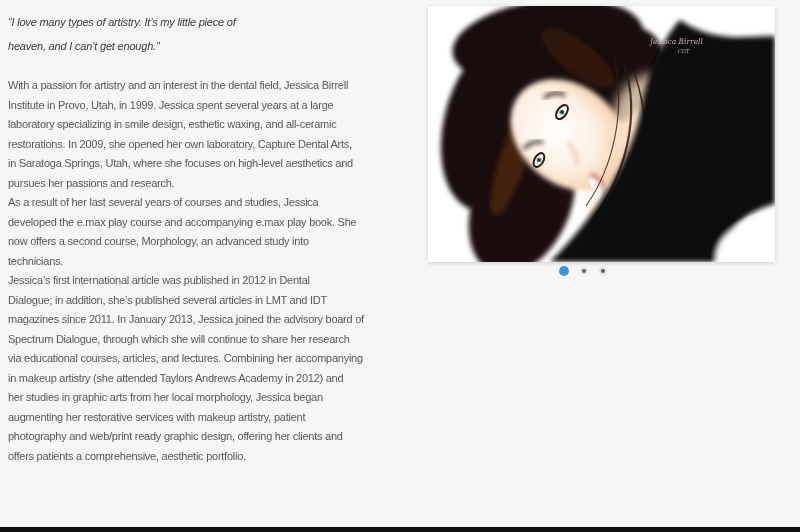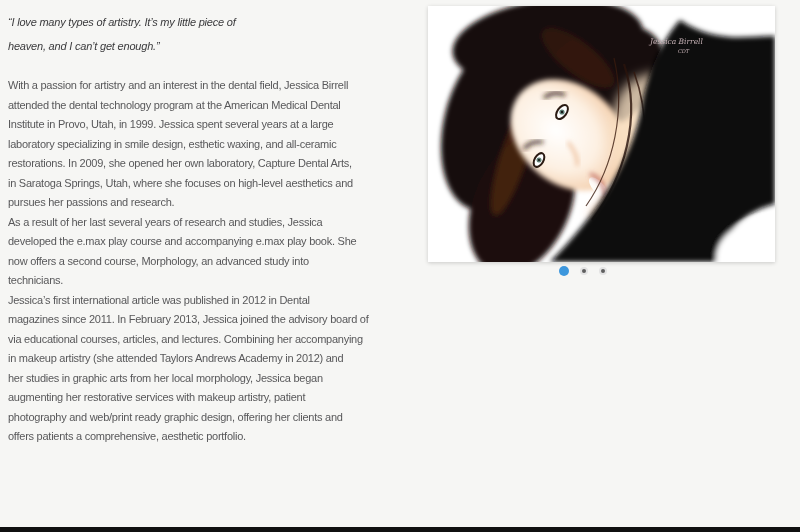--- a/index.html
+++ b/index.html
@@ -56,32 +56,33 @@
 </head>
 <body>
 
 <blockquote class="quote">
   <div class="qline">“I love many types of artistry. It’s my little piece of</div>
   <div class="qline">heaven, and I can’t get enough.”</div>
 </blockquote>
 
 <div class="article">
   <div class="ln">With a passion for artistry and an interest in the dental field, Jessica Birrell</div>
-  <div class="ln">attended the dental technology program at the American Medical Dental</div>
   <div class="ln">Institute in Provo, Utah, in 1999. Jessica spent several years at a large</div>
   <div class="ln">laboratory specializing in smile design, esthetic waxing, and all-ceramic</div>
   <div class="ln">restorations. In 2009, she opened her own laboratory, Capture Dental Arts,</div>
   <div class="ln">in Saratoga Springs, Utah, where she focuses on high-level aesthetics and</div>
   <div class="ln">pursues her passions and research.</div>
-  <div class="ln">As a result of her last several years of research and studies, Jessica</div>
+  <div class="ln">As a result of her last several years of courses and studies, Jessica</div>
   <div class="ln">developed the e.max play course and accompanying e.max play book. She</div>
   <div class="ln">now offers a second course, Morphology, an advanced study into</div>
   <div class="ln">technicians.</div>
   <div class="ln">Jessica’s first international article was published in 2012 in Dental</div>
-  <div class="ln">magazines since 2011. In February 2013, Jessica joined the advisory board of</div>
+  <div class="ln">Dialogue; in addition, she’s published several articles in LMT and IDT</div>
+  <div class="ln">magazines since 2011. In January 2013, Jessica joined the advisory board of</div>
+  <div class="ln">Spectrum Dialogue, through which she will continue to share her research</div>
   <div class="ln">via educational courses, articles, and lectures. Combining her accompanying</div>
   <div class="ln">in makeup artistry (she attended Taylors Andrews Academy in 2012) and</div>
   <div class="ln">her studies in graphic arts from her local morphology, Jessica began</div>
   <div class="ln">augmenting her restorative services with makeup artistry, patient</div>
   <div class="ln">photography and web/print ready graphic design, offering her clients and</div>
   <div class="ln">offers patients a comprehensive, aesthetic portfolio.</div>
 </div>
 
 <div class="carousel">
   <svg viewBox="0 0 347 256" preserveAspectRatio="none" role="img">

